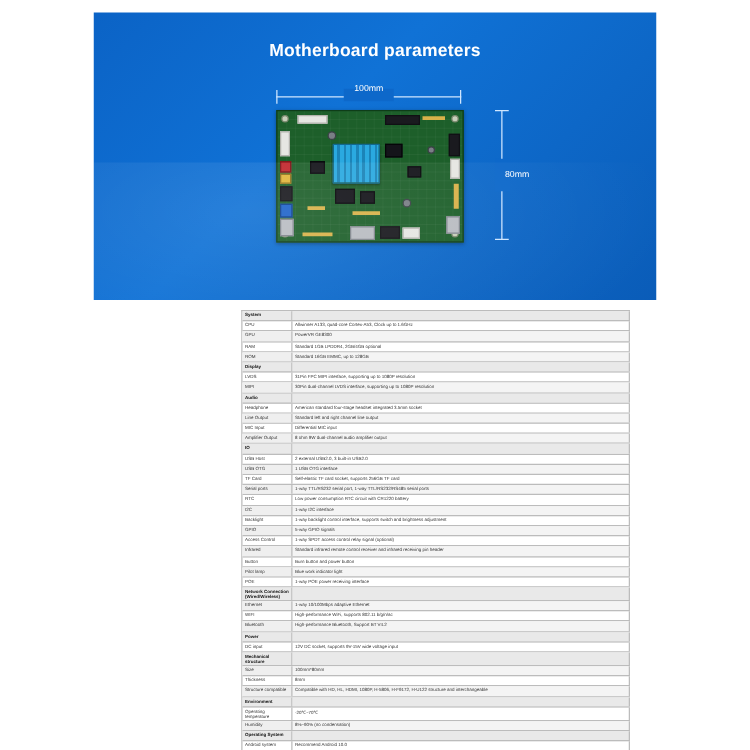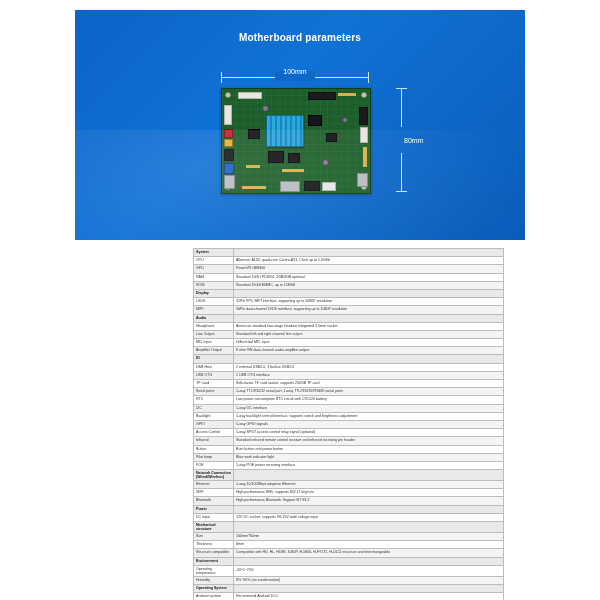--- a/index.html
+++ b/index.html
@@ -16,21 +16,21 @@
     position:absolute;left:75px;top:10px;width:450px;height:230px;
     background:linear-gradient(135deg,#0b63c6 0%,#1072d6 40%,#0a5cb8 100%);
     overflow:hidden;
   }
   .hero:after{
     content:"";position:absolute;left:-40px;top:120px;width:560px;height:200px;
     background:radial-gradient(ellipse at 30% 20%, rgba(255,255,255,.10), rgba(255,255,255,0) 60%);
   }
   .hero-title{
     position:absolute;top:22px;left:0;width:450px;text-align:center;
-    color:#ffffff;font-size:10px;font-weight:bold;letter-spacing:.2px;
+    color:#ffffff;font-size:14px;font-weight:bold;letter-spacing:.2px;
   }
 
   
   .board-wrap{position:absolute;left:118px;top:60px;width:215px;height:145px;}
 
   
   .ruler-top{position:absolute;left:28px;top:0px;width:148px;height:14px;}
   .ruler-top .line{position:absolute;top:7px;left:0;width:148px;height:1px;background:#cfe6ff;}
   .ruler-top .cap-l,.ruler-top .cap-r{position:absolute;top:2px;width:1px;height:11px;background:#cfe6ff;}
   .ruler-top .cap-l{left:0;} .ruler-top .cap-r{right:0;}

